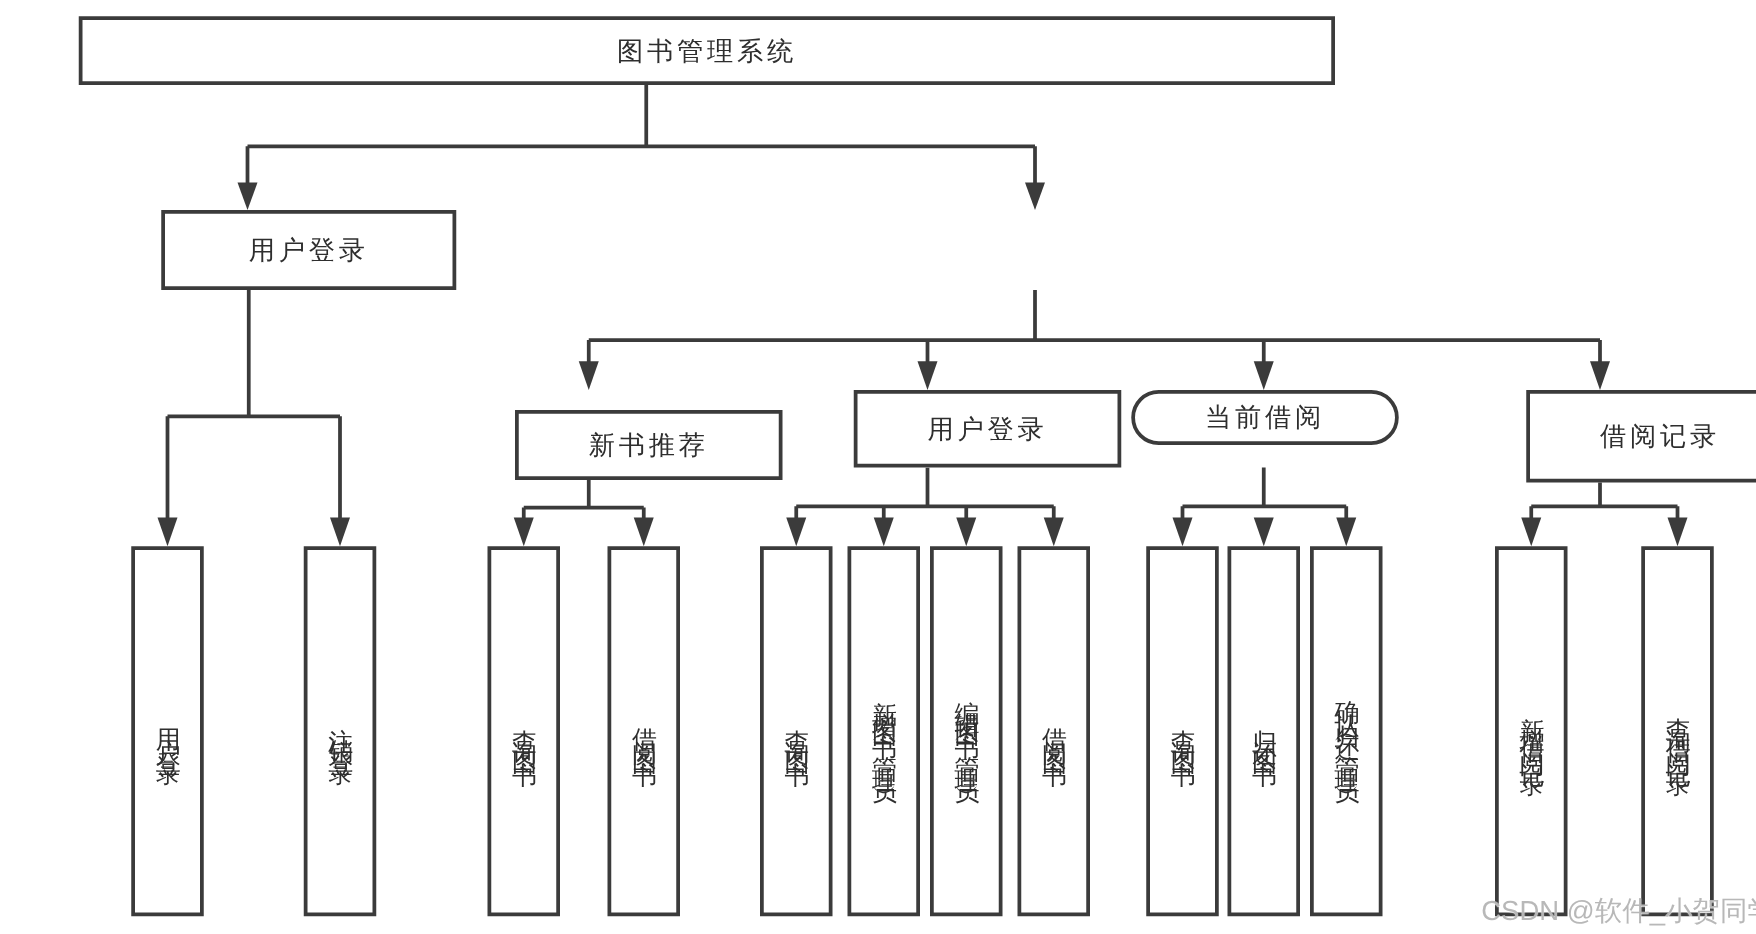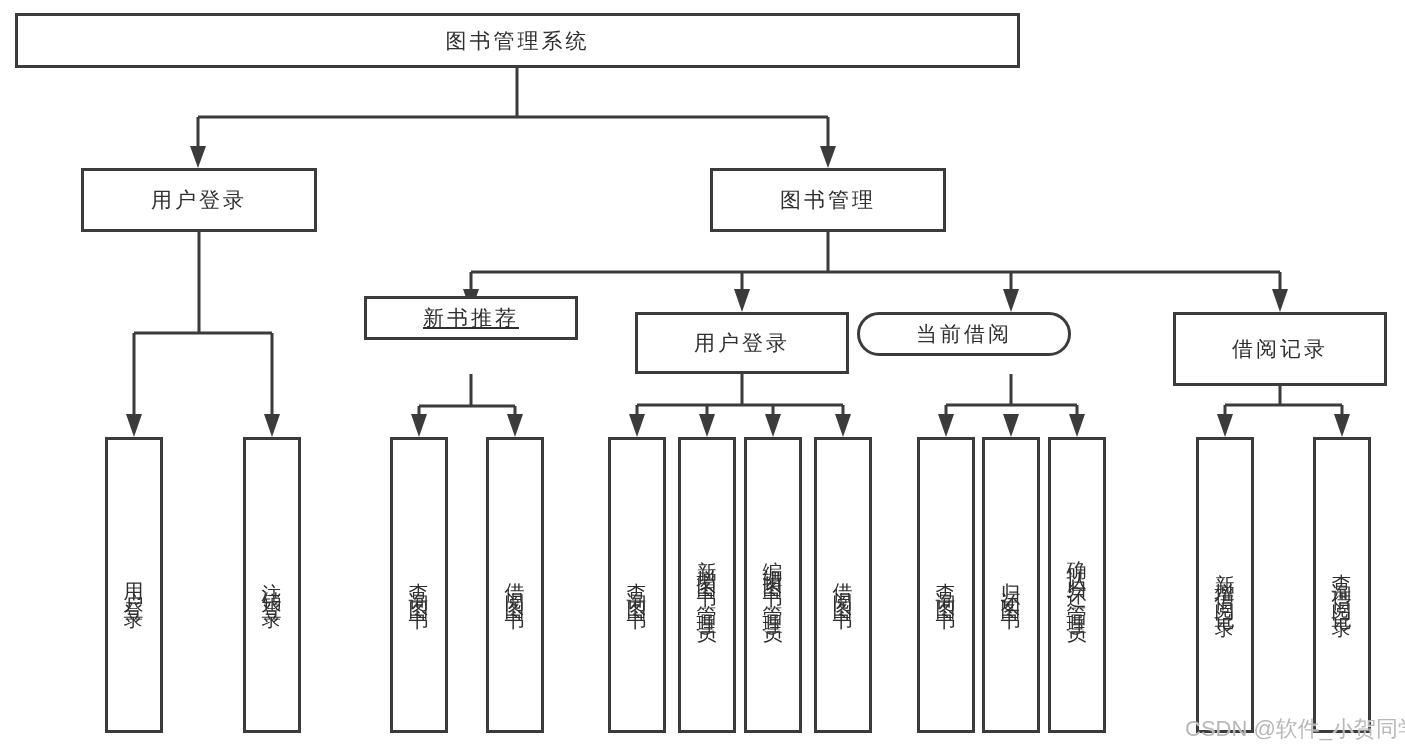--- a/index.html
+++ b/index.html
@@ -19,21 +19,21 @@
   .edges path{stroke:var(--line);stroke-width:3;fill:none;}
   .edges polygon{fill:var(--line);stroke:none;}
   .node{
     position:absolute;
     box-sizing:border-box;
     border:3px solid var(--line);
     background:#fff;
     color:var(--text);
     display:flex;align-items:center;justify-content:center;
   }
-  .h-node{font-size:21px;letter-spacing:3px;white-space:nowrap;}
+  .h-node{font-size:21px;letter-spacing:3px;white-space:nowrap;margin-left:48px;}
   .root-node{left:15px;top:13px;width:1005px;height:55px;}
   .v-node{
     top:437px;width:58px;height:296px;
     writing-mode:vertical-rl;
     font-size:20px;
     letter-spacing:9px;
     line-height:58px;
     white-space:nowrap;
   }
   .watermark{
@@ -82,23 +82,22 @@
     <polygon points="1069,414 1085,414 1077,437"></polygon>
 
     <path d="M1280,374 V405 M1225,405 H1342 M1225,405 V416 M1342,405 V416"></path>
     <polygon points="1217,414 1233,414 1225,437"></polygon>
     <polygon points="1334,414 1350,414 1342,437"></polygon>
   </svg>
 
   <div class="node h-node root-node">图书管理系统</div>
 
   <div class="node h-node" style="left:81px;top:168px;width:236px;height:64px;">用户登录</div>
-  <div class="node h-node" style="left:710px;top:168px;width:236px;height:64px;">图书管理</div>
 
-  <div class="node h-node" style="left:364px;top:296px;width:214px;height:44px;text-decoration:underline;">新书推荐</div>
+  <div class="node h-node" style="left:364px;top:328px;width:214px;height:56px;">新书推荐</div>
   <div class="node h-node" style="left:635px;top:312px;width:214px;height:62px;">用户登录</div>
   <div class="node h-node" style="left:857px;top:312px;width:214px;height:44px;border-radius:24px;">当前借阅</div>
   <div class="node h-node" style="left:1173px;top:312px;width:214px;height:74px;">借阅记录</div>
 
   <div class="node v-node" style="left:105px;">用户登录</div>
   <div class="node v-node" style="left:243px;">注销登录</div>
 
   <div class="node v-node" style="left:390px;">查询图书</div>
   <div class="node v-node" style="left:486px;">借阅图书</div>
 

